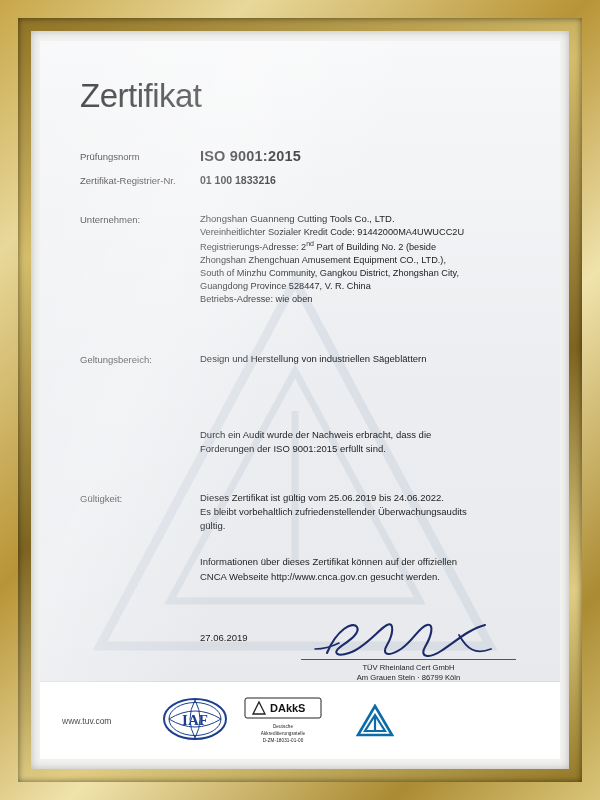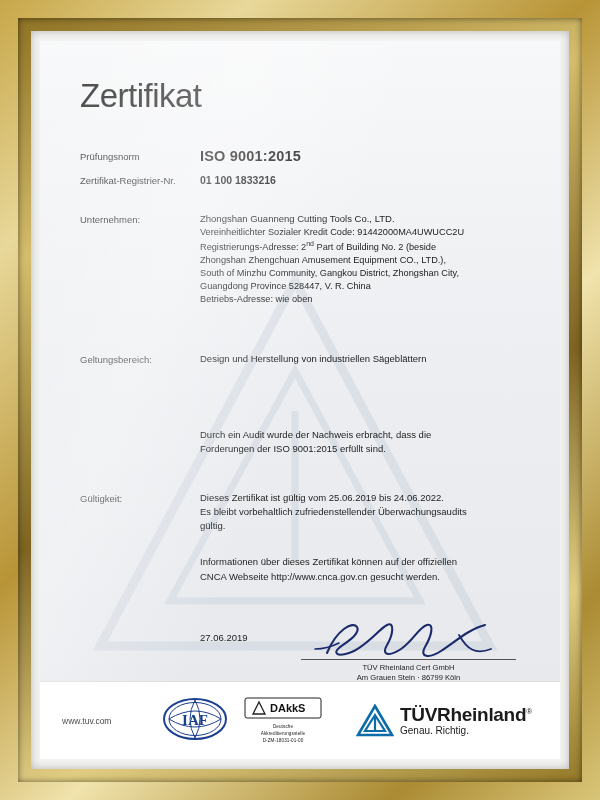--- a/index.html
+++ b/index.html
@@ -330,24 +330,20 @@
             <div class="dakks-sub">Akkreditierungsstelle</div>
             <div class="dakks-sub">D-ZM-18031-01-00</div>
           </div>
 
           <div class="tuv-logo">
             <svg width="38" height="34" viewBox="0 0 38 34">
               <polygon points="19,2 36,31 2,31" fill="none" stroke="#0b6ca8" stroke-width="2.6"></polygon>
               <polygon points="19,11 29,27 9,27" fill="none" stroke="#0b6ca8" stroke-width="2.2"></polygon>
               <path d="M19,13 L19,27" stroke="#0b6ca8" stroke-width="2.2"></path>
             </svg>
-            <div class="tuv-words">
-              <div class="tuv-name"><span>TÜVRheinland</span><span class="reg">®</span></div>
-              <div class="tuv-claim">Genau. Richtig.</div>
-            </div>
           </div>
 
         </div>
       </div>
 
     </div>
   </div>
 </div>
 
 </body></html>

